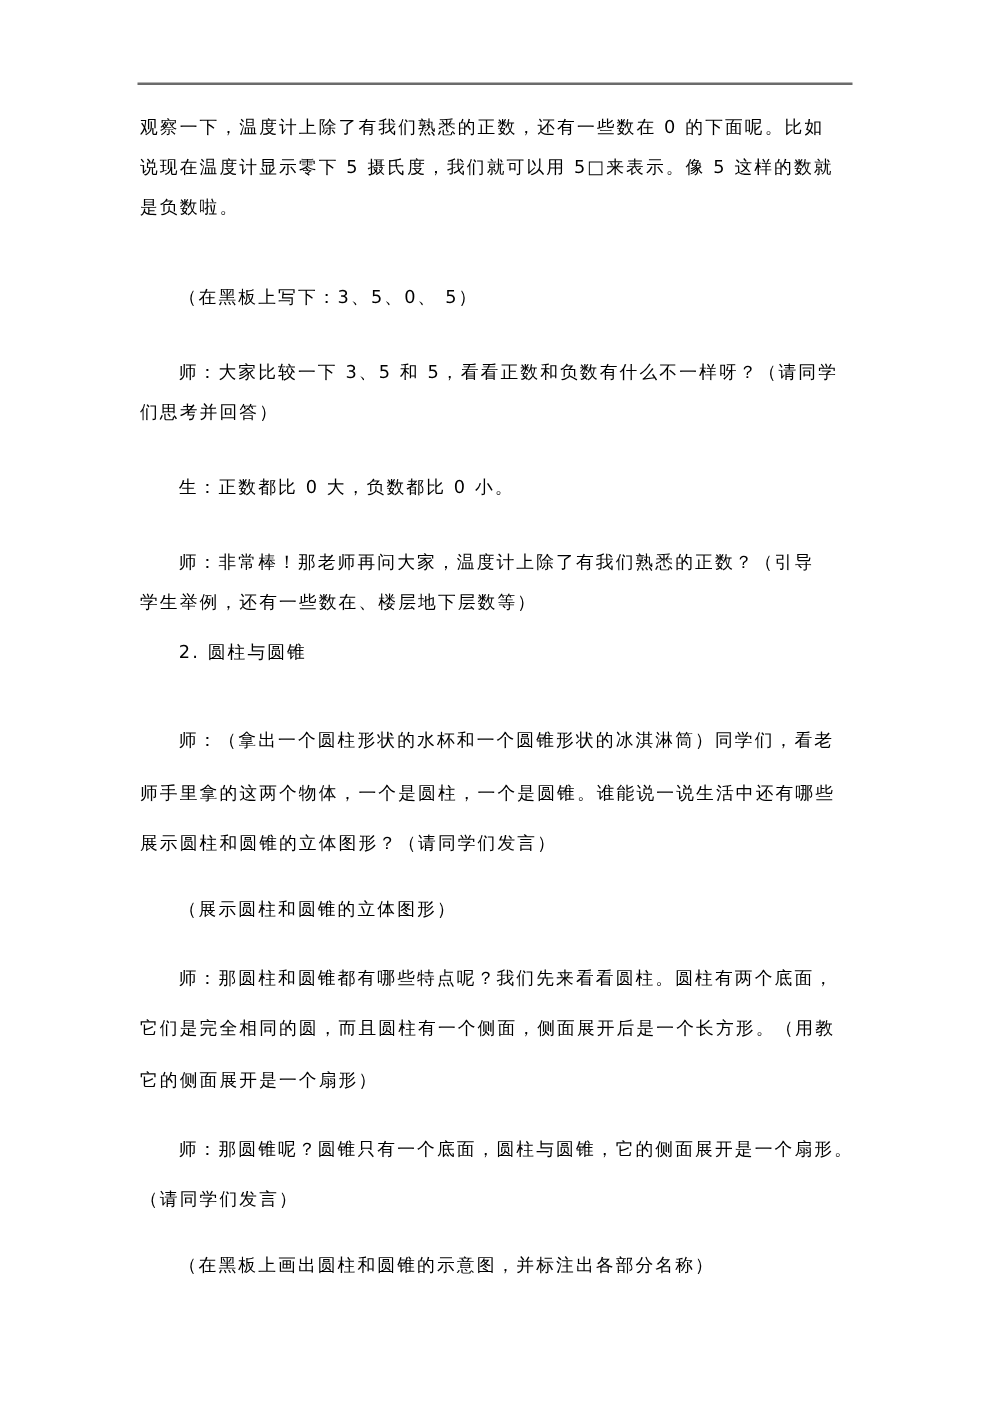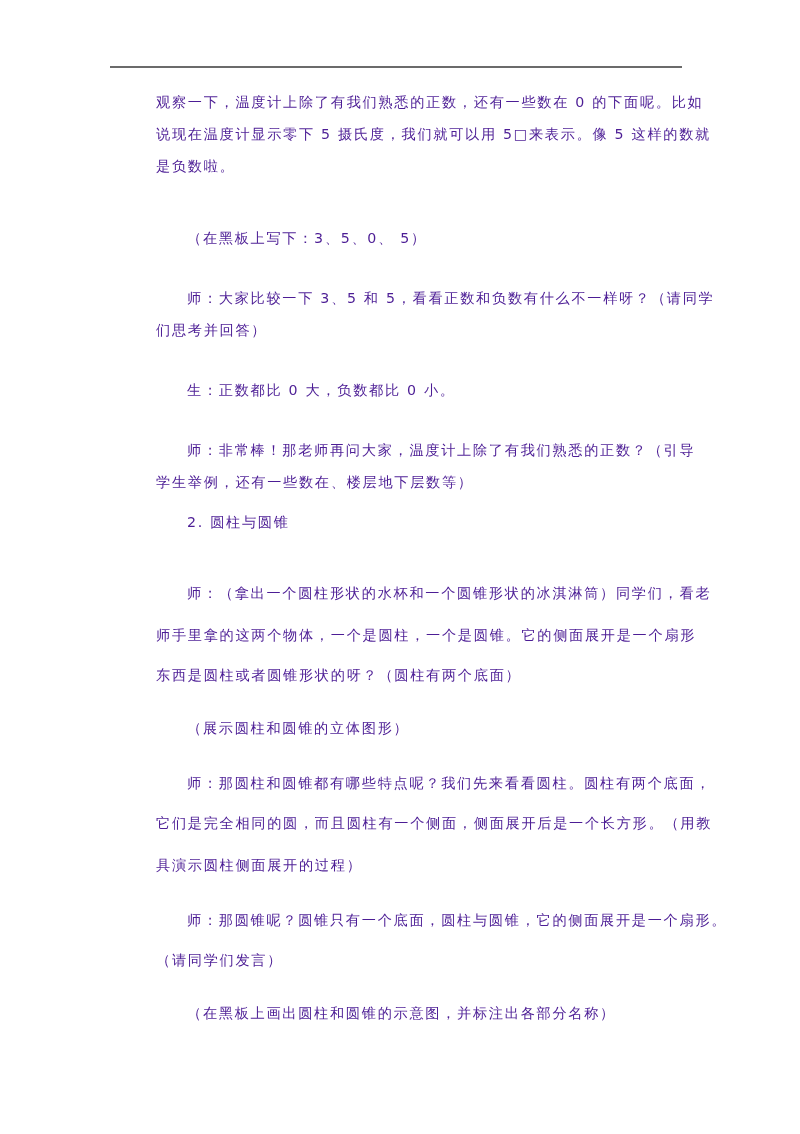--- a/index.html
+++ b/index.html
@@ -29,22 +29,21 @@
     height: 0;
     border-top: 2px solid #6b6b6b;
   }
   .line {
     position: absolute;
     left: 112px;
     font-size: 14.2px;
     letter-spacing: 1.7px;
     white-space: nowrap;
     line-height: 20px;
-    color: #4c1d95;
-    margin-left: 44px;
+    color: #000000;
   }
   .indent { left: 143px; }
   .watermark {
     position: absolute;
     left: 376px;
     top: 980px;
     font-family: "Liberation Sans", "DejaVu Sans", sans-serif;
     font-weight: bold;
     font-size: 92px;
     letter-spacing: 2px;
@@ -65,23 +64,23 @@
     <div class="line" style="top:124px">说现在温度计显示零下 5 摄氏度，我们就可以用 5□来表示。像 5 这样的数就</div>
     <div class="line" style="top:156px">是负数啦。</div>
     <div class="line indent" style="top:228px">（在黑板上写下：3、5、0、 5）</div>
     <div class="line indent" style="top:288px">师：大家比较一下 3、5 和 5，看看正数和负数有什么不一样呀？（请同学</div>
     <div class="line" style="top:320px">们思考并回答）</div>
     <div class="line indent" style="top:380px">生：正数都比 0 大，负数都比 0 小。</div>
     <div class="line indent" style="top:440px">师：非常棒！那老师再问大家，温度计上除了有我们熟悉的正数？（引导</div>
     <div class="line" style="top:472px">学生举例，还有一些数在、楼层地下层数等）</div>
     <div class="line indent" style="top:512px">2. 圆柱与圆锥</div>
     <div class="line indent" style="top:583px">师：（拿出一个圆柱形状的水杯和一个圆锥形状的冰淇淋筒）同学们，看老</div>
-    <div class="line" style="top:625px">师手里拿的这两个物体，一个是圆柱，一个是圆锥。它的侧面展开是一个扇形</div>
-    <div class="line" style="top:665px">东西是圆柱或者圆锥形状的呀？（圆柱有两个底面）</div>
+    <div class="line" style="top:625px">师手里拿的这两个物体，一个是圆柱，一个是圆锥。谁能说一说生活中还有哪些</div>
+    <div class="line" style="top:665px">展示圆柱和圆锥的立体图形？（请同学们发言）</div>
     <div class="line indent" style="top:718px">（展示圆柱和圆锥的立体图形）</div>
     <div class="line indent" style="top:773px">师：那圆柱和圆锥都有哪些特点呢？我们先来看看圆柱。圆柱有两个底面，</div>
     <div class="line" style="top:813px">它们是完全相同的圆，而且圆柱有一个侧面，侧面展开后是一个长方形。（用教</div>
-    <div class="line" style="top:855px">具演示圆柱侧面展开的过程）</div>
+    <div class="line" style="top:855px">它的侧面展开是一个扇形）</div>
     <div class="line indent" style="top:910px">师：那圆锥呢？圆锥只有一个底面，圆柱与圆锥，它的侧面展开是一个扇形。</div>
     <div class="line" style="top:950px">（请同学们发言）</div>
     <div class="line indent" style="top:1003px">（在黑板上画出圆柱和圆锥的示意图，并标注出各部分名称）</div>
   </div>
 </div>
 
 </body></html>

